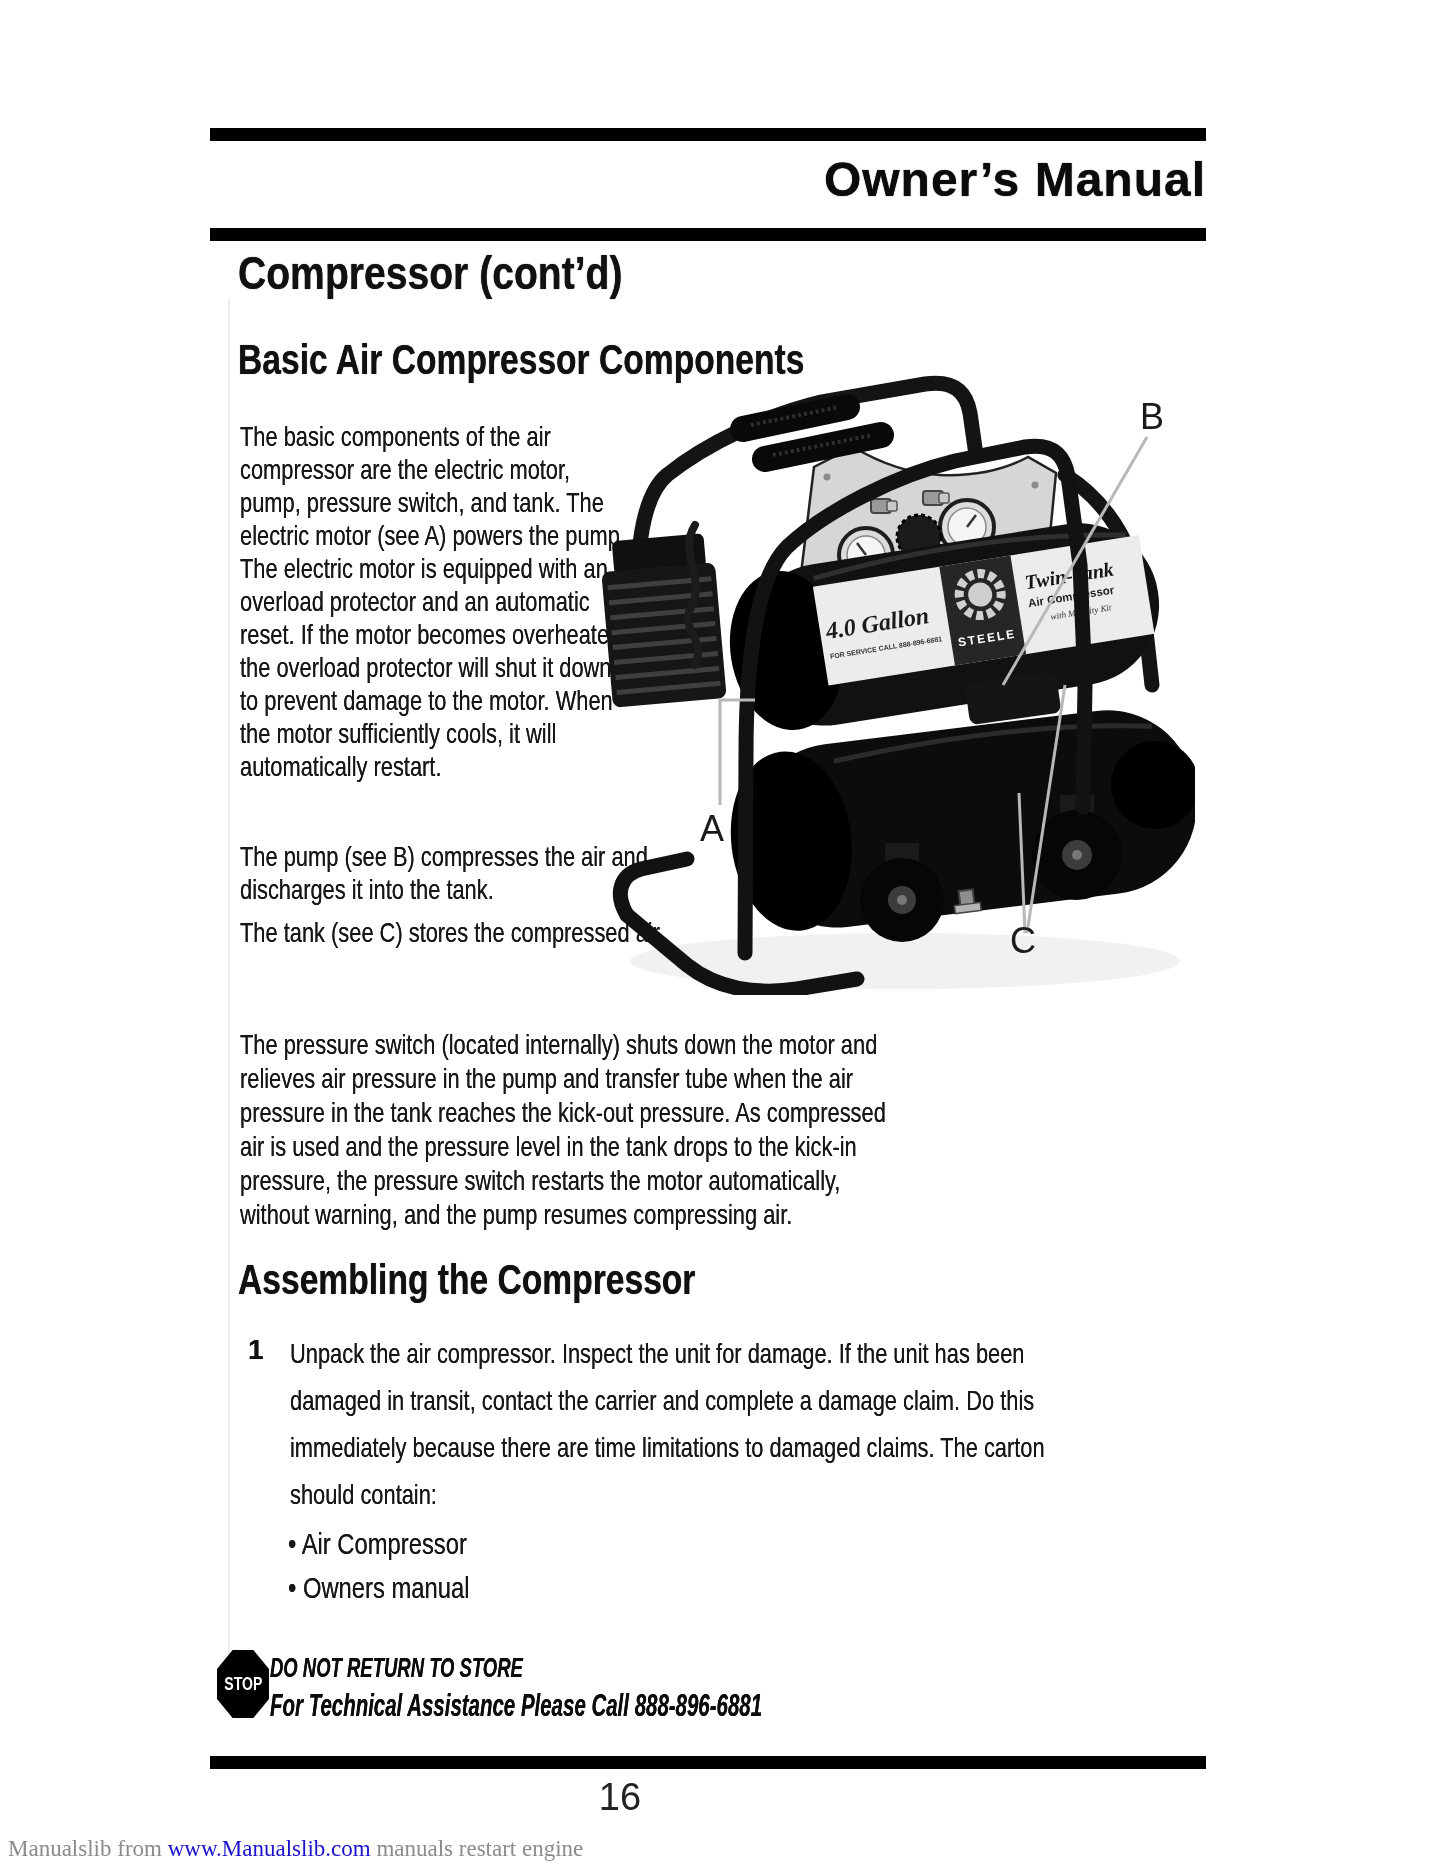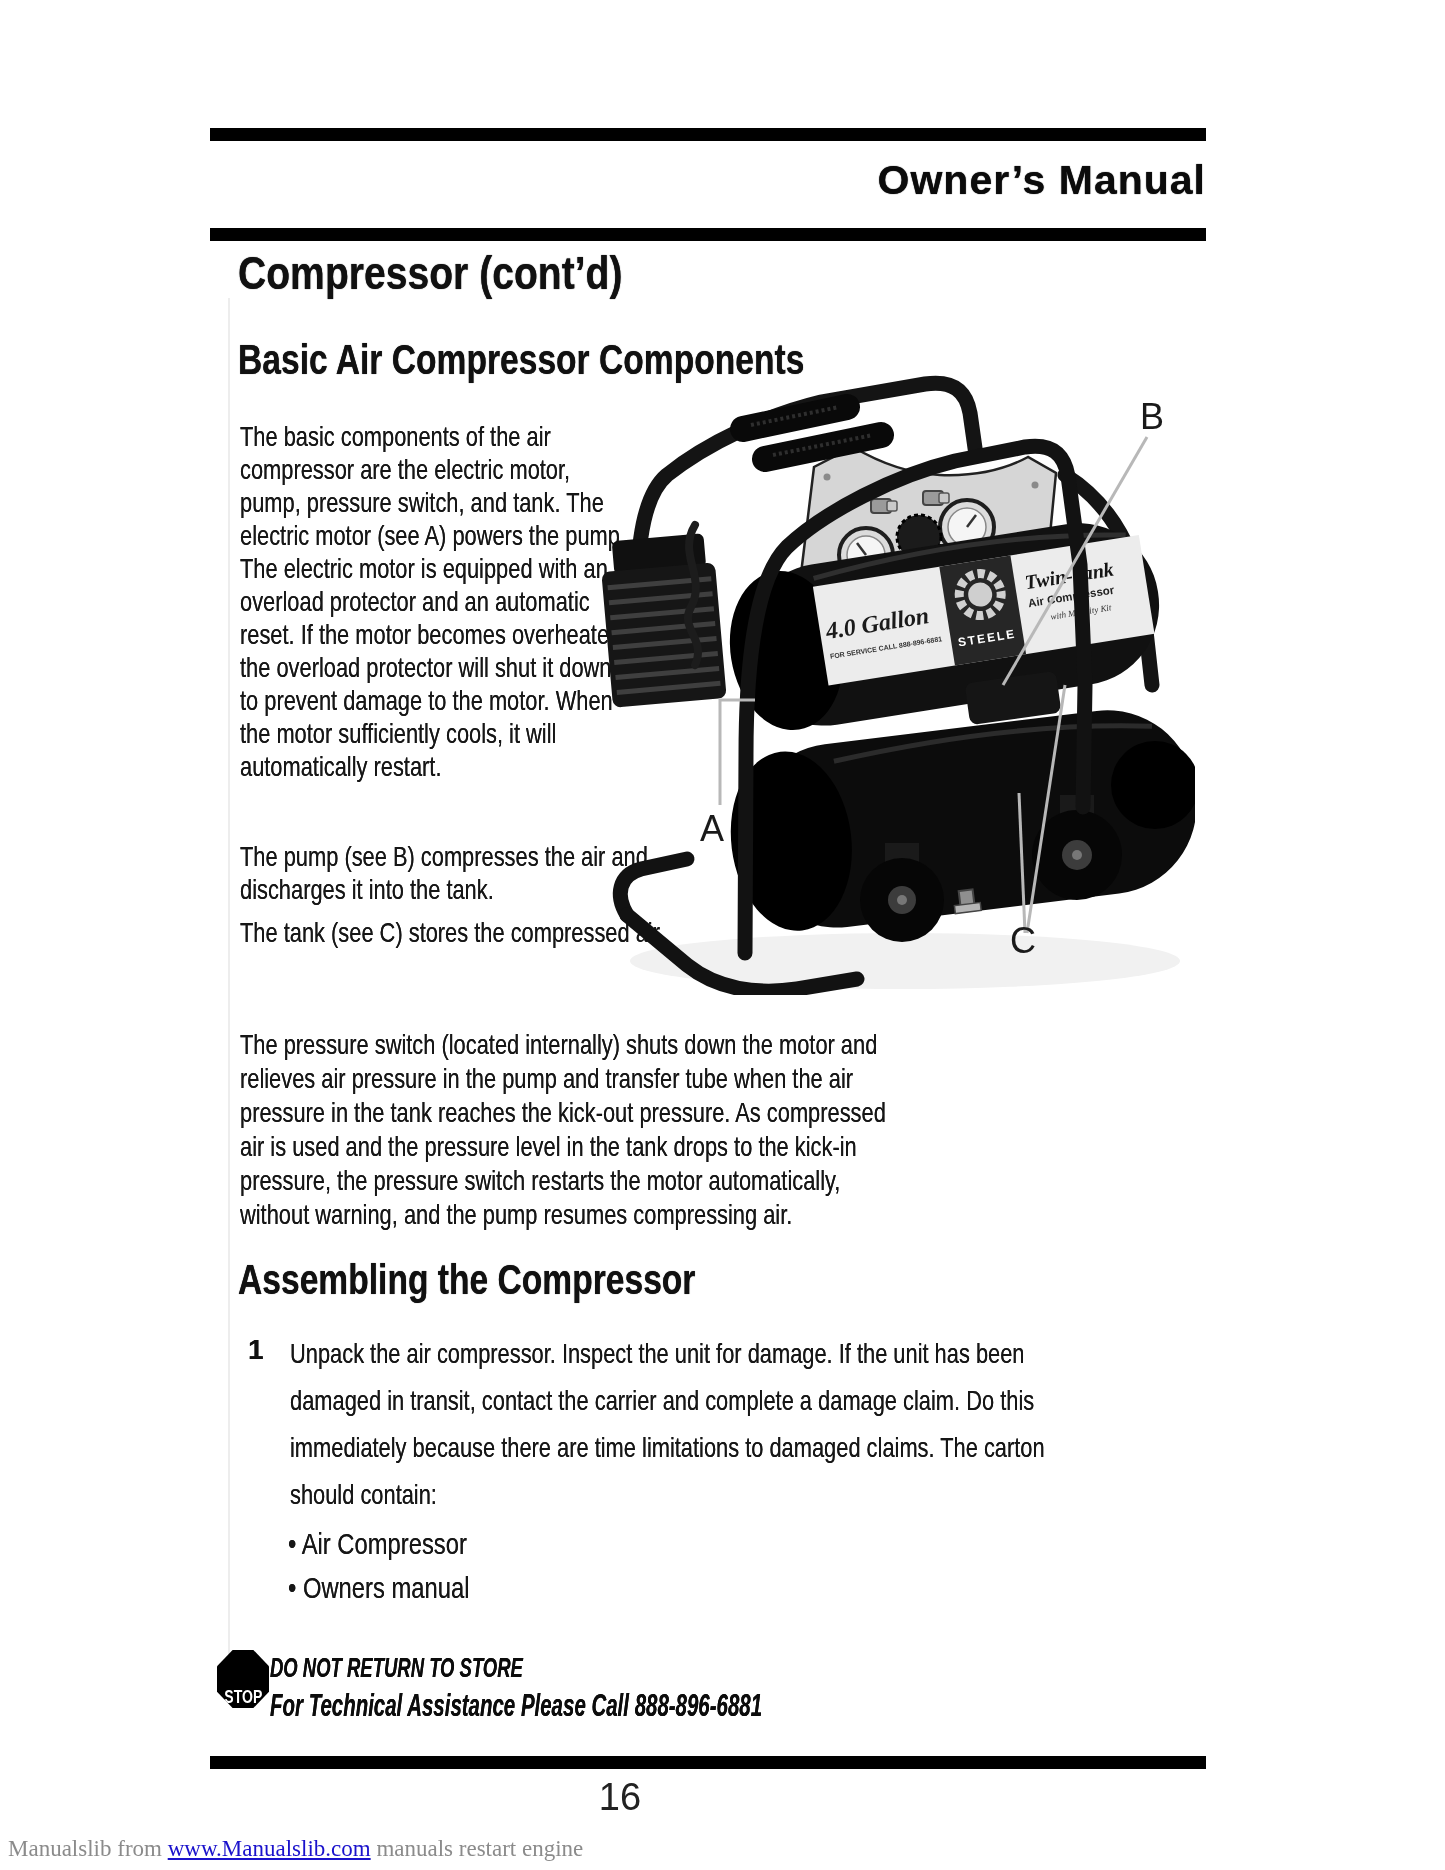--- a/index.html
+++ b/index.html
@@ -5,21 +5,21 @@
   html,body{margin:0;padding:0;background:#ffffff;}
   .page{position:relative;width:1445px;height:1870px;background:#ffffff;overflow:hidden;
         font-family:"Liberation Sans",sans-serif;color:#1a1a1a;}
 
   .rule{position:absolute;left:210px;width:996px;height:13px;background:#000;}
   .rule-top{top:128px;}
   .rule-mid{top:228px;}
   .rule-bottom{top:1756px;}
 
   .doc-title{position:absolute;top:140px;left:210px;width:996px;text-align:right;
-             font-size:41px;font-weight:bold;letter-spacing:1px;line-height:80px;
+             font-size:48px;font-weight:bold;letter-spacing:1px;line-height:80px;
              color:#0b0b0b;text-shadow:0 0 1px #0b0b0b;}
 
   .h1{position:absolute;left:238px;top:246px;font-size:46px;font-weight:bold;
       transform:scaleX(.85);transform-origin:left top;white-space:nowrap;
       color:#111;text-shadow:0 0 1px #111;}
   .h2{position:absolute;left:238px;font-size:42px;font-weight:bold;
       transform:scaleX(.8);transform-origin:left top;white-space:nowrap;
       color:#111;text-shadow:0 0 .8px #111;}
   .h2-components{top:336px;}
   .h2-assembling{top:1256px;}
@@ -36,36 +36,36 @@
   .step-num{position:absolute;left:0;top:4px;font-size:28px;font-weight:bold;
             color:#111;text-shadow:0 0 .6px #333;}
   .step-text{position:absolute;left:42px;top:0;width:985px;font-size:28px;line-height:47px;
              transform:scaleX(.78);transform-origin:left top;color:#161616;text-shadow:0 0 .6px #333;}
 
   .bullets{position:absolute;left:288px;top:1522px;font-size:29px;line-height:44px;
            transform:scaleX(.82);transform-origin:left top;color:#161616;text-shadow:0 0 .6px #333;}
   .bullets .bullet-item::before{content:"• ";}
 
   .notice{position:absolute;left:0;top:0;}
-  .stop-octagon{position:absolute;left:217px;top:1650px;width:52px;height:58px;background:#000;
+  .stop-octagon{position:absolute;left:217px;top:1650px;width:52px;height:68px;background:#000;
                 clip-path:polygon(30% 0%,70% 0%,100% 28%,100% 72%,70% 100%,30% 100%,0% 72%,0% 28%);
-                display:flex;align-items:flex-end;justify-content:center;}
+                display:flex;align-items:center;justify-content:center;}
   .stop-octagon span{color:#fff;font-size:18px;font-weight:bold;transform:scaleX(.78);letter-spacing:0;}
   .notice-line{position:absolute;left:270px;font-weight:bold;font-style:italic;
                transform:scaleX(.66);transform-origin:left top;white-space:nowrap;
                color:#0c0c0c;text-shadow:0 0 .8px #0c0c0c;}
   .notice-line1{top:1652px;font-size:28px;}
   .notice-line2{top:1688px;font-size:31px;}
 
   .page-number{position:absolute;left:560px;top:1776px;width:120px;text-align:center;
                font-size:38px;color:#222;}
 
   .footer{position:absolute;left:8px;top:1836px;font-family:"Liberation Serif",serif;
           font-size:23px;color:#8b8b8b;}
-  .footer a{color:#1a12cc;text-decoration:underline;cursor:pointer;}
+  .footer a{color:#1a12cc;cursor:pointer;}
 
   .scan-line{position:absolute;left:228px;top:298px;width:2px;height:1400px;background:#ededed;}
 
   .figure{position:absolute;left:595px;top:355px;width:600px;height:640px;}
   .fig-label{position:absolute;font-size:36px;color:#1a1a1a;font-family:"Liberation Sans",sans-serif;}
   .fig-label-a{left:700px;top:808px;}
   .fig-label-b{left:1140px;top:396px;}
   .fig-label-c{left:1010px;top:920px;}
 </style>
 </head>

